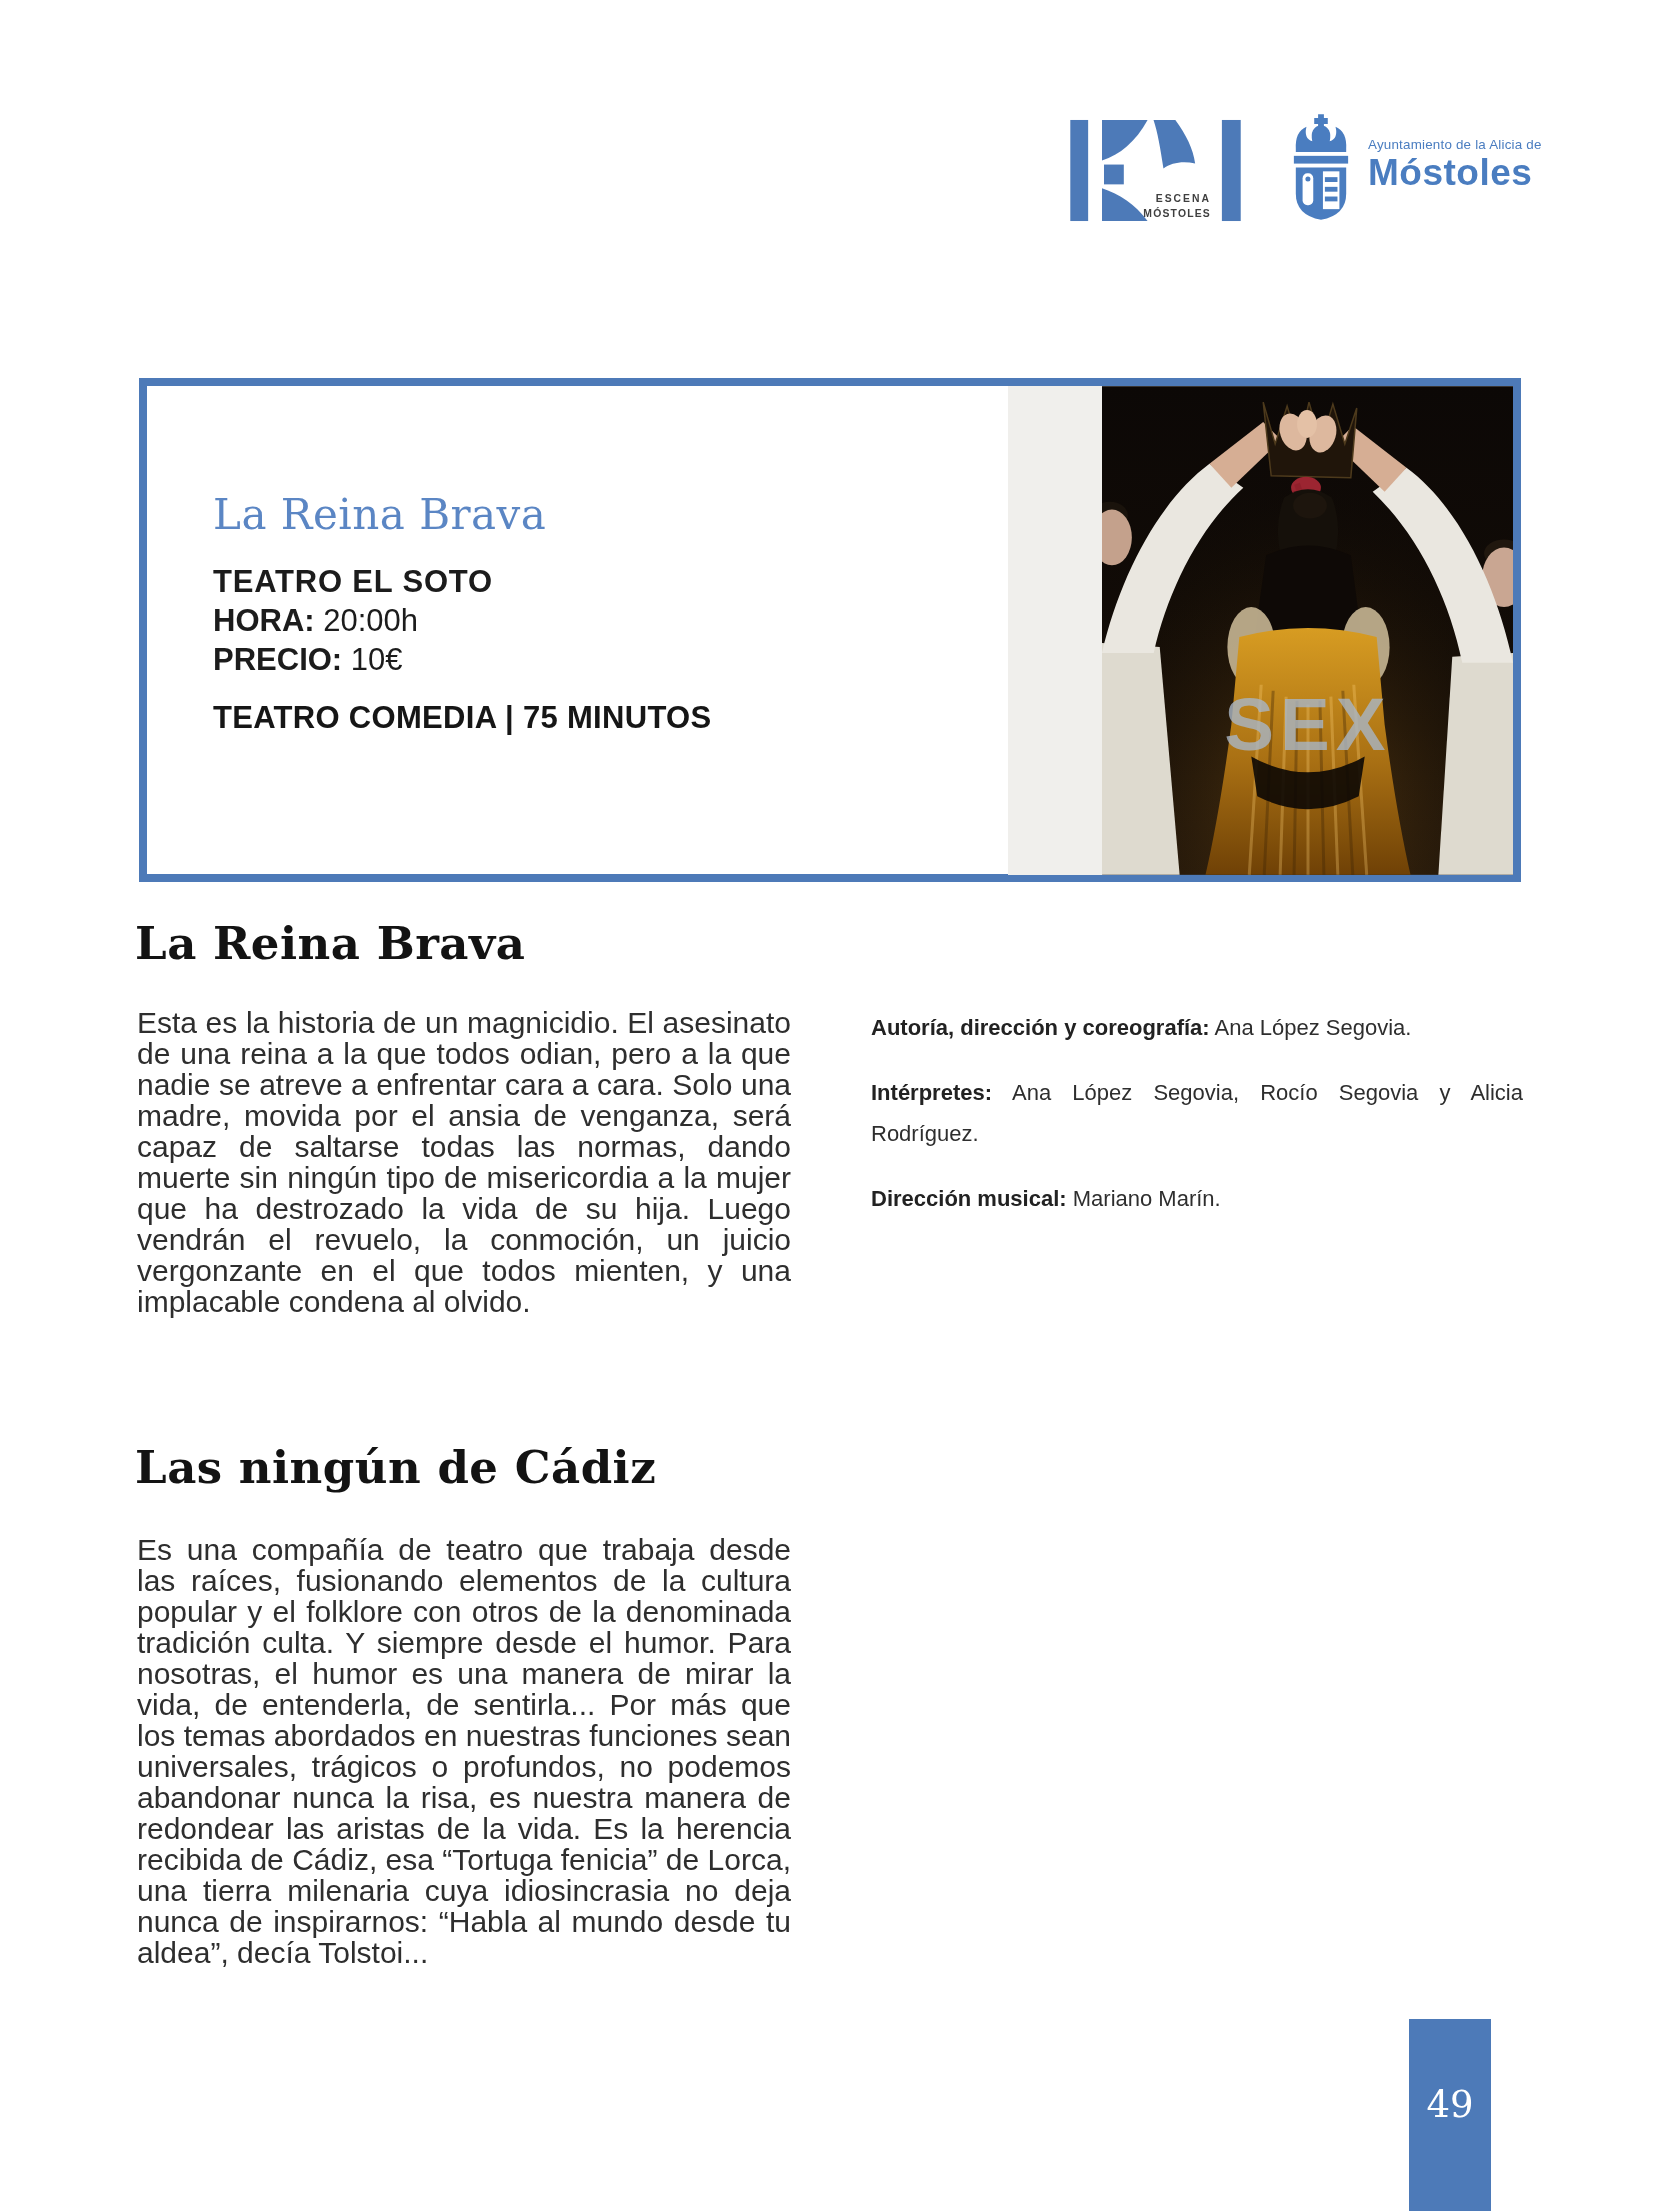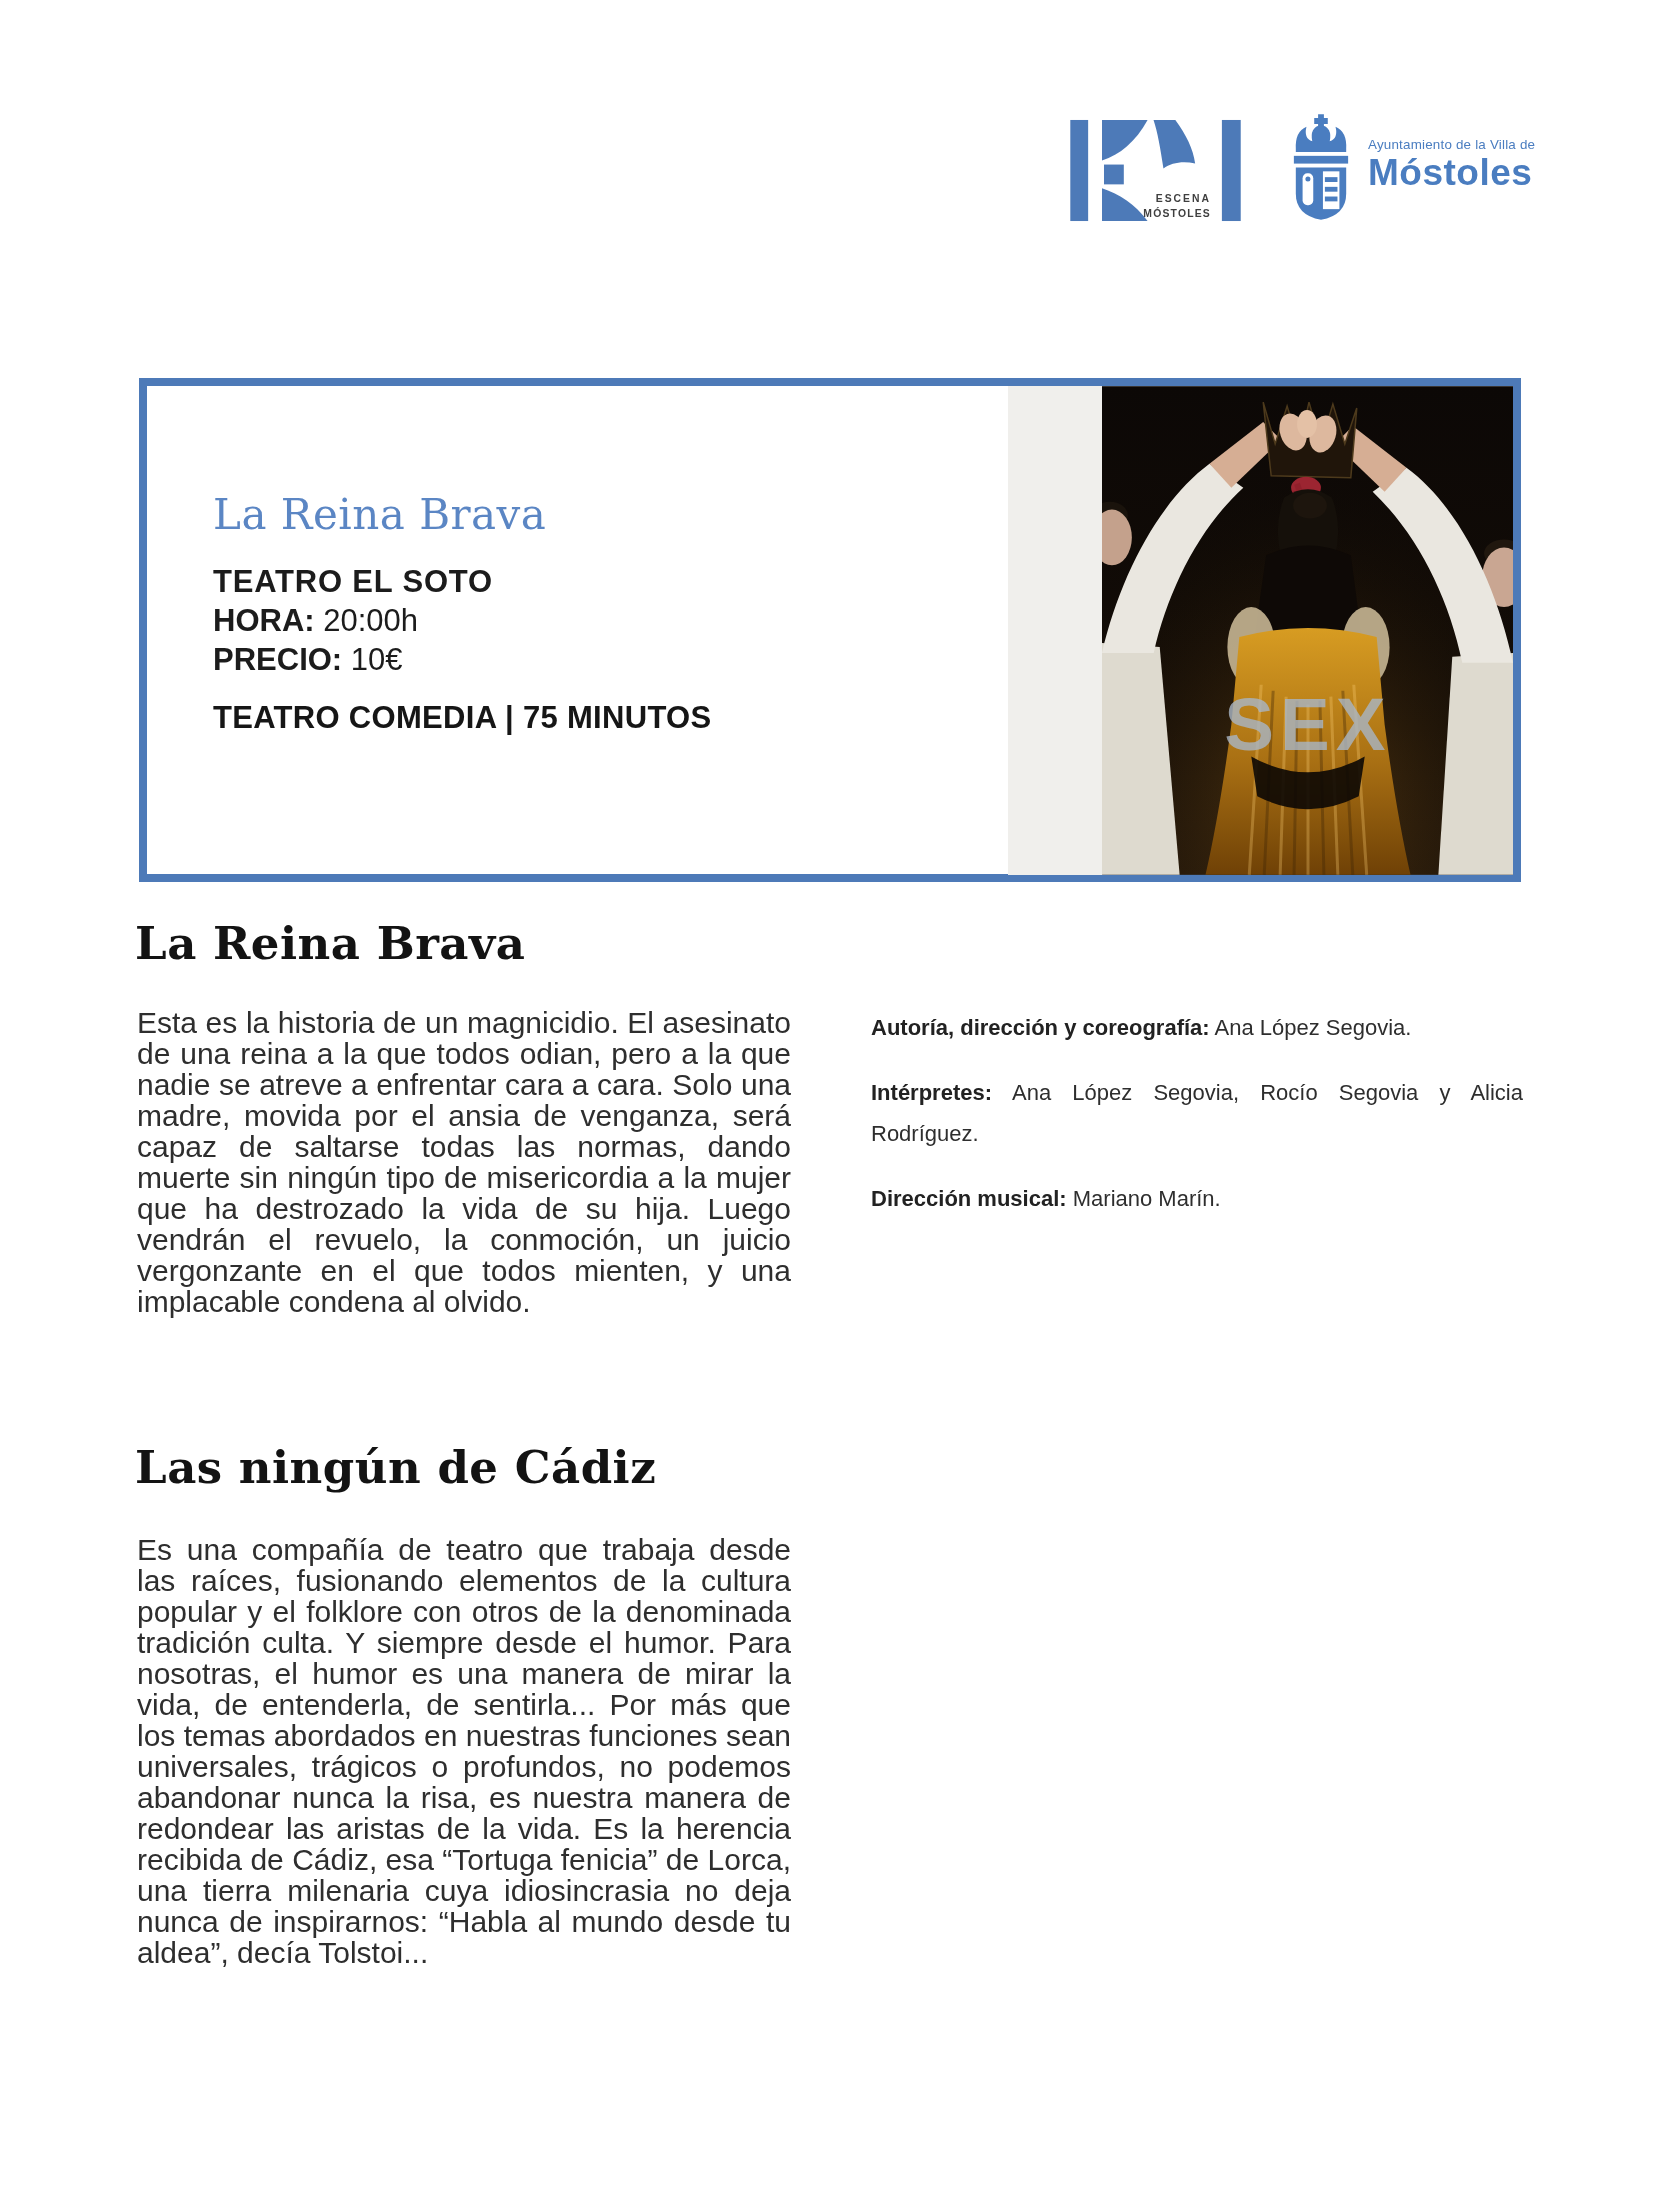--- a/index.html
+++ b/index.html
@@ -105,21 +105,21 @@
       </g>
       <g fill="#4a7dc0">
         <circle cx="18.5" cy="69" r="2.6"></circle>
         <rect x="36" y="67" width="13" height="5"></rect>
         <rect x="36" y="77" width="13" height="5"></rect>
         <rect x="36" y="87" width="13" height="5"></rect>
         <circle cx="28.5" cy="64" r="2"></circle>
       </g>
     </svg>
     <div class="ayto-text">
-      <div class="ayto-small">Ayuntamiento de la Villa de</div>
+      <div class="ayto-small">Ayuntamiento de la Alicia de</div>
       <div class="ayto-city">Móstoles</div>
     </div>
   </div>
 
   <section class="event-card">
     <div class="card-text">
       <div class="card-title">La Reina Brava</div>
       <div class="card-venue">TEATRO EL SOTO</div>
       <div class="card-line">
         <span class="lbl">HORA:</span><span> 20:00h</span>
@@ -210,15 +210,18 @@
     </p>
     <p>
       <span class="lbl">Dirección musical:</span><span> Mariano Marín.</span>
     </p>
   </div>
 
   <h2 class="company-heading">Las ningún de Cádiz</h2>
 
   <p class="body-par company-paragraph">Es una compañía de teatro que trabaja desde las raíces, fusionando elementos de la cultura popular y el folklore con otros de la denominada tradición culta. Y siempre desde el humor. Para nosotras, el humor es una manera de mirar la vida, de entenderla, de sentirla... Por más que los temas abordados en nuestras funciones sean universales, trágicos o profundos, no podemos abandonar nunca la risa, es nuestra manera de redondear las aristas de la vida. Es la herencia recibida de Cádiz, esa “Tortuga fenicia” de Lorca, una tierra milenaria cuya idiosincrasia no deja nunca de inspirarnos: “Habla al mundo desde tu aldea”, decía Tolstoi...</p>
 
+  <div class="page-number">
+    <span>49</span>
+  </div>
 
 </div>
 
 
 </body></html>

